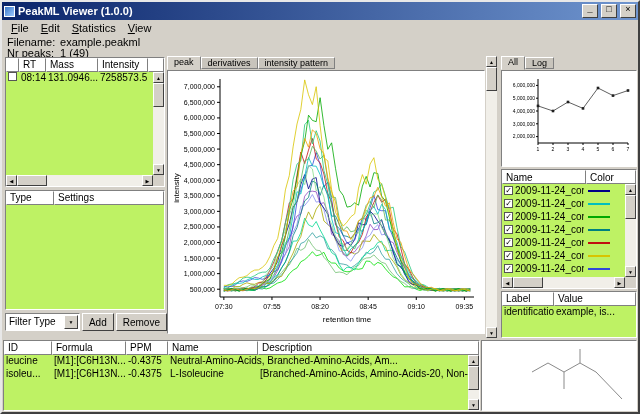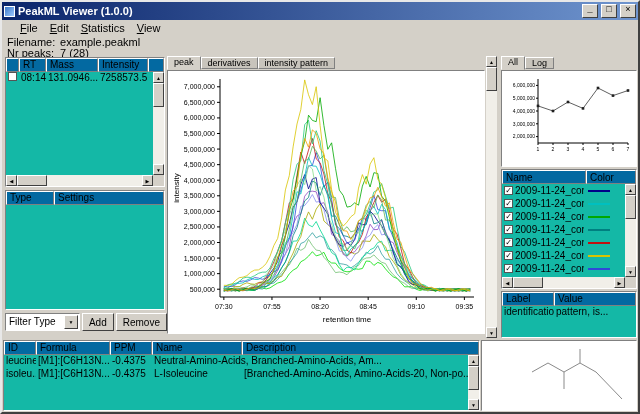--- a/index.html
+++ b/index.html
@@ -11,38 +11,38 @@
   .titlebar{position:absolute;left:0;top:0;width:636px;height:18px;
             background:linear-gradient(to right,#0a246a,#6f95cf);
             display:flex;align-items:center;gap:3px;padding:0 2px}
   .app-icon{width:11px;height:11px;background:linear-gradient(135deg,#3c78c8,#9cc8ff);
             border:1px solid #fff;flex:none}
   .title-text{color:#fff;font-size:11px;font-weight:bold;flex:1;white-space:nowrap;overflow:hidden}
   .wbtn{width:16px;height:14px;background:#d4d0c8;border:1px solid;
         border-color:#fff #404040 #404040 #fff;font-size:9px;line-height:11px;
         text-align:center;flex:none;font-family:"Liberation Mono",monospace}
   
-  .menubar{position:absolute;left:0;top:18px;width:528px;height:15px;display:flex;align-items:center;padding-left:12px}
+  .menubar{position:absolute;left:0;top:18px;width:528px;height:15px;display:flex;align-items:center;padding-left:3px}
   .menu-item{font-size:11px;padding:0 6px;height:14px;line-height:14px}
   .menu-item::first-letter{text-decoration:underline}
   .info-line{position:absolute;left:5px;font-size:11px;height:11px;line-height:11px;white-space:nowrap}
   .info-label{display:inline-block;width:50px}
   
   .tablepanel,.chartpanel{position:absolute;background:#fff;border:1px solid;border-color:#808080 #fff #fff #808080}
   .thead{position:absolute;left:0;right:0;top:0;height:14px;display:flex;background:#d4d0c8}
-  .th{border:1px solid;border-color:#fff #808080 #808080 #fff;background:#0369a1;
+  .th{border:1px solid;border-color:#fff #808080 #808080 #fff;background:#ffffff;
       font-size:10px;line-height:11px;padding:0 3px;overflow:hidden;white-space:nowrap;flex:none}
-  .tbody{position:absolute;left:0;top:14px;right:0;bottom:0;background:#14b8a6;overflow:hidden}
+  .tbody{position:absolute;left:0;top:14px;right:0;bottom:0;background:#bef264;overflow:hidden}
   .trow{display:flex;height:13px;line-height:12px;font-size:10px;align-items:center}
   .tc{overflow:hidden;white-space:nowrap;padding:0 2px;flex:none;height:13px}
   .c-cb{width:13px}.c-rt{width:27px}.c-mass{width:52px}.c-int{width:50px}.c-fill{flex:1}
   .c-type{width:48px}.c-set{flex:1}
   .c-sname{width:84px;display:flex;align-items:center;gap:2px}.c-scolor{flex:1;display:flex;align-items:center}
   .c-label{width:52px}.c-value{flex:1}
-  .c-id{width:32px}.c-formula{width:74px}.c-ppm{width:42px}.c-name2{width:90px}.c-desc{flex:1}
+  .c-id{width:48px}.c-formula{width:74px}.c-ppm{width:42px}.c-name2{width:90px}.c-desc{flex:1}
   .cb{width:9px;height:9px;background:#fff;border:1px solid #555;font-size:8px;line-height:7px;
       text-align:center;color:#000;flex:none;display:inline-block}
   .colorline{display:inline-block;width:22px;height:2px}
   
   .vscroll{position:absolute;width:11px;display:flex;flex-direction:column}
   .hscroll{position:absolute;height:11px;display:flex;flex-direction:row}
   .sb-btn{width:11px;height:11px;flex:none;font-size:5px;display:flex;align-items:center;justify-content:center;
           background:#d4d0c8;border:1px solid;border-color:#fff #404040 #404040 #fff;color:#000}
   .sb-track{flex:1;background:#f1efe9;position:relative}
   .sb-thumb{position:absolute;top:0;left:0;right:0;height:24px;background:#d4d0c8;
@@ -83,21 +83,21 @@
     <span class="menu-item">Statistics</span>
     <span class="menu-item">View</span>
   </div>
 
   <div class="info-line" style="top:35px">
     <span class="info-label">Filename:</span>
     <span>example.peakml</span>
   </div>
   <div class="info-line" style="top:46px">
     <span class="info-label">Nr peaks:</span>
-    <span>7 (28)</span>
+    <span>1 (49)</span>
   </div>
 
   <div class="tablepanel" style="left:3px;top:55px;width:160px;height:130px">
     <div class="thead">
       <div class="th c-cb"></div>
       <div class="th c-rt">RT</div>
       <div class="th c-mass">Mass</div>
       <div class="th c-int">Intensity</div>
       <div class="th c-fill"></div>
     </div>
@@ -355,21 +355,21 @@
   </div>
 
   <div class="tablepanel" style="left:499px;top:289px;width:136px;height:47px">
     <div class="thead">
       <div class="th c-label">Label</div>
       <div class="th c-value">Value</div>
     </div>
     <div class="tbody" id="label-body">
         <div class="trow">
           <span class="tc c-label">identification</span>
-          <span class="tc c-value">pattern, is...</span>
+          <span class="tc c-value">example, is...</span>
         </div>
       </div>
   </div>
 
   <div class="tablepanel" style="left:1px;top:338px;width:477px;height:71px">
     <div class="thead">
       <div class="th c-id">ID</div>
       <div class="th c-formula">Formula</div>
       <div class="th c-ppm">PPM</div>
       <div class="th c-name2">Name</div>

